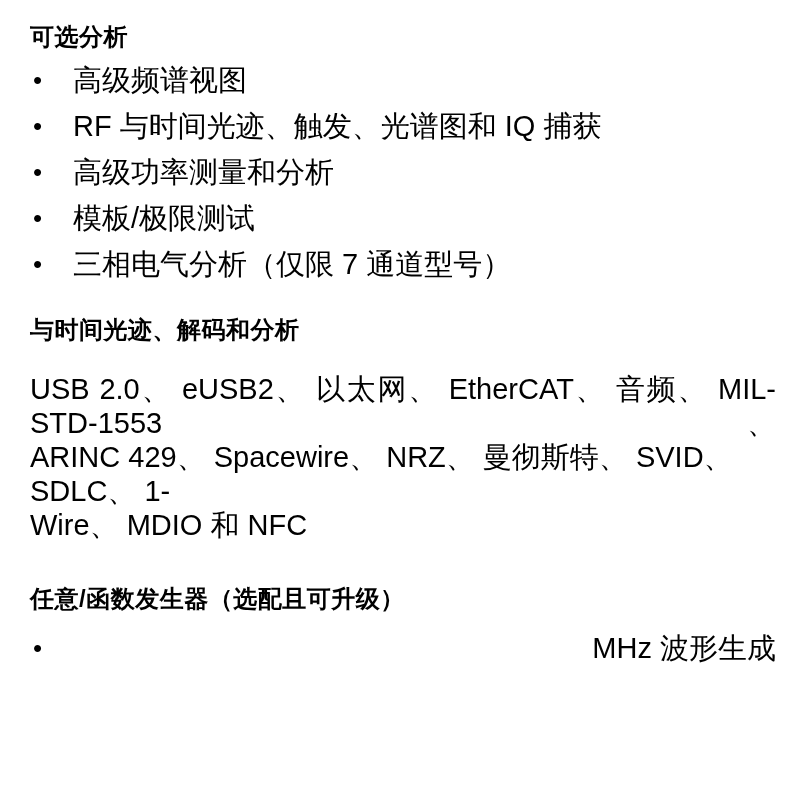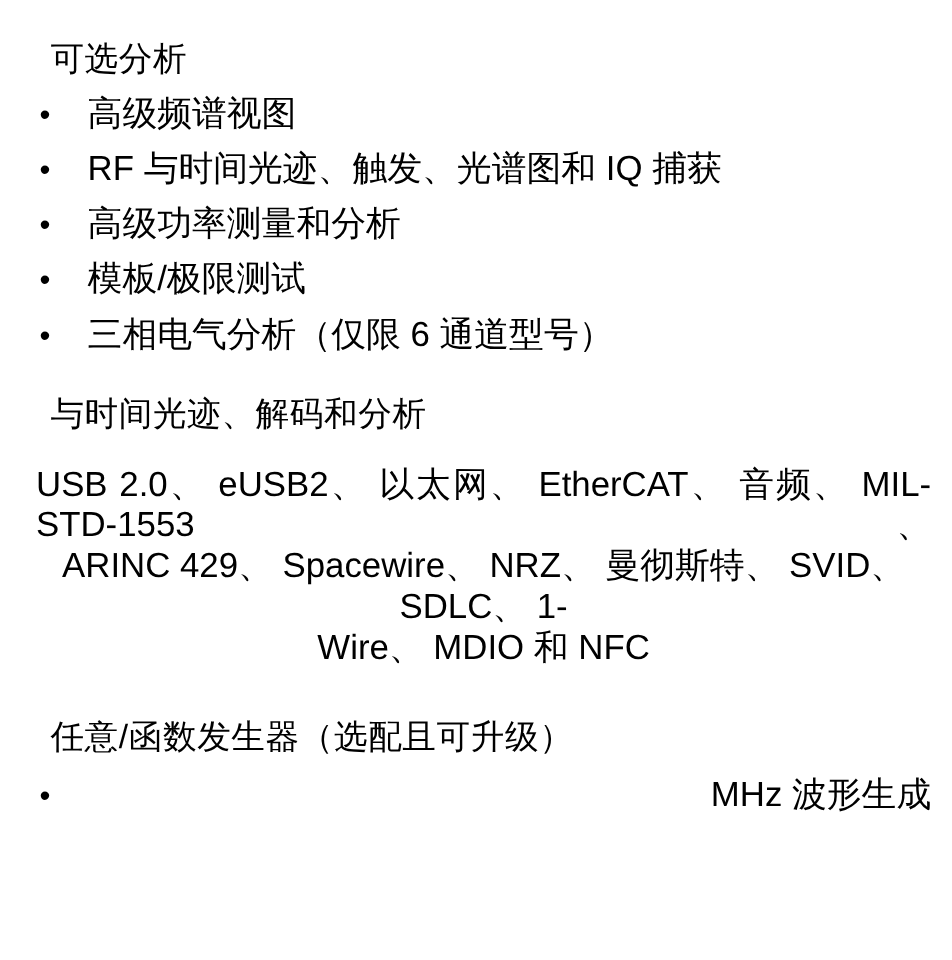--- a/index.html
+++ b/index.html
@@ -13,23 +13,23 @@
     overflow: hidden;
     color: #000000;
     font-family: "Liberation Sans", sans-serif;
     font-size: 29px;
     line-height: 34px;
   }
   .doc {
     padding: 20px 17px 0 30px;
   }
   .section-heading {
-    margin: 12px;
-    font-size: 28px;
-    font-weight: normal;
+    margin: 0;
+    font-size: 24px;
+    font-weight: bold;
     line-height: 34px;
     letter-spacing: 0.5px;
   }
   .section {
     margin: 0;
   }
   .section + .section {
     margin-top: 32px;
   }
   .section.afg {
@@ -53,40 +53,40 @@
     font-size: 26px;
   }
   .para {
     margin: 25px 0 0 0;
   }
   .jline {
     text-align: justify;
     text-align-last: justify;
   }
   .nline {
-    text-align: center;
+    text-align: left;
   }
   .afg ul.bullet-list {
     margin-top: 15px;
     text-align: right;
   }
 </style>
 </head>
 <body>
 
 <div class="doc">
 
   <div class="section">
     <h2 class="section-heading">可选分析</h2>
     <ul class="bullet-list">
       <li>高级频谱视图</li>
       <li>RF 与时间光迹、触发、光谱图和 IQ 捕获</li>
       <li>高级功率测量和分析</li>
       <li>模板/极限测试</li>
-      <li>三相电气分析（仅限 6 通道型号）</li>
+      <li>三相电气分析（仅限 7 通道型号）</li>
     </ul>
   </div>
 
   <div class="section">
     <h2 class="section-heading">与时间光迹、解码和分析</h2>
     <div class="para">
       <div class="jline">USB 2.0、 eUSB2、 以太网、 EtherCAT、 音频、 MIL-STD-1553、</div>
       <div class="nline">ARINC 429、 Spacewire、 NRZ、 曼彻斯特、 SVID、 SDLC、 1-</div>
       <div class="nline">Wire、 MDIO 和 NFC</div>
     </div>

